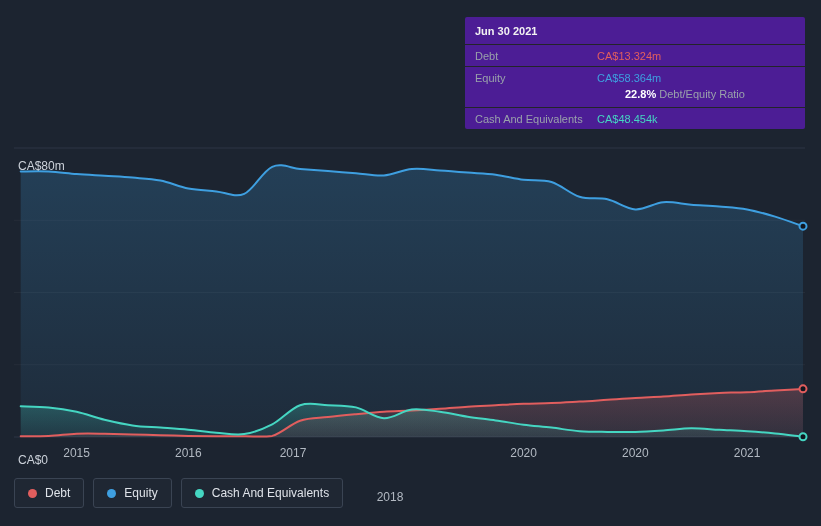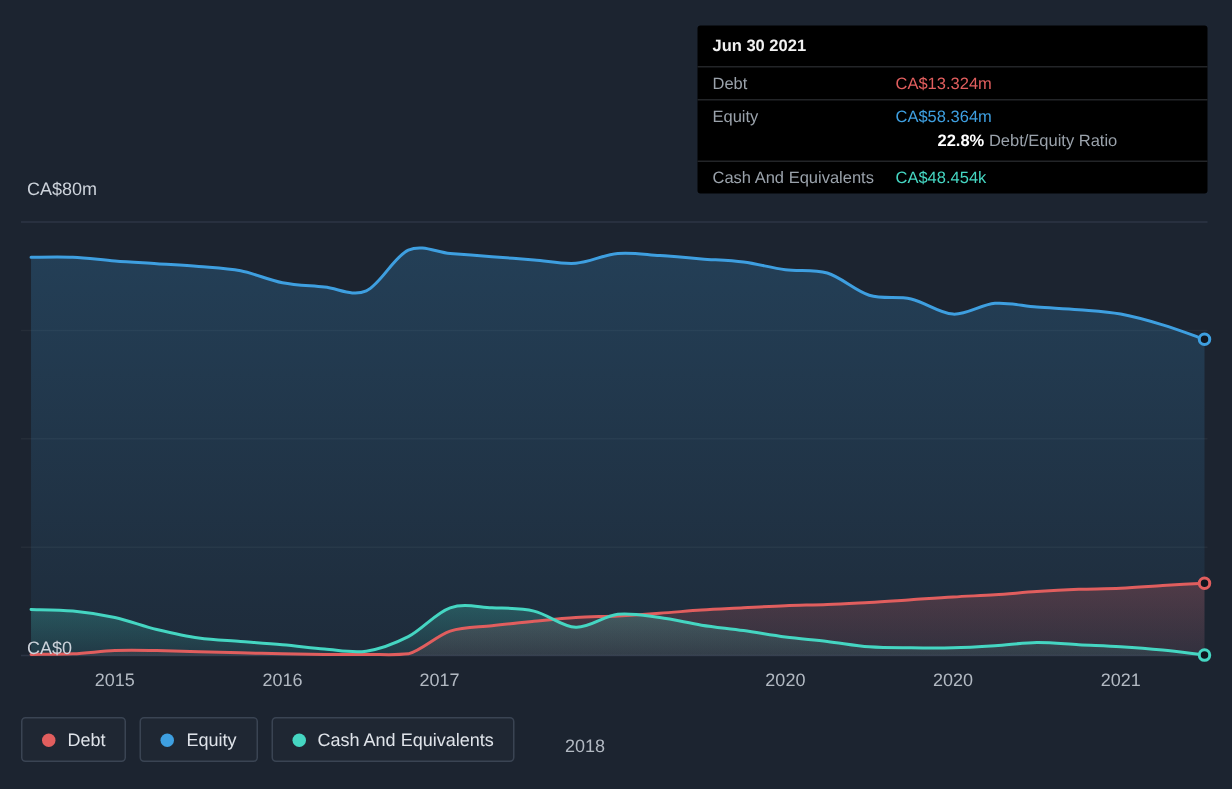--- a/index.html
+++ b/index.html
@@ -7,39 +7,39 @@
   body {
     position:relative;
     background:#1c2430;
     font-family:"Liberation Sans", sans-serif;
     overflow:hidden;
   }
 
   
   .tooltip {
     position:absolute; left:465px; top:17px; width:340px;
-    background:#000000; border-radius:2px; font-size:11px; z-index:5;
+    background:#4c1d95; border-radius:2px; font-size:11px; z-index:5;
   }
   .tt-header { padding:8px 10px 7px; color:#f2f2f2; font-weight:bold; }
   .tt-section { border-top:1px solid #232528; }
   .tt-row { display:flex; align-items:center; padding:5px 10px 4px; }
   .tt-label { flex:0 0 122px; color:#9aa2ab; }
   .tt-value { font-weight:normal; }
   .val-debt { color:#e15e5e; }
   .val-equity { color:#3e9fe0; }
   .val-cash { color:#45d6c2; }
   .tt-ratio { padding:0 10px 7px 132px; color:#9aa2ab;margin-left:28px; }
   .tt-ratio .pct { color:#ffffff; font-weight:bold; }
 
   
   .chart-wrap { position:absolute; left:14px; top:134px; width:791px; height:310px; }
   #chart-svg { width:791px; height:310px; display:block; overflow:visible; }
-  .y-label { position:absolute; font-size:12px; color:#ccd2da; z-index:2; }
+  .y-label { position:absolute; font-size:12px; color:#ccd2da; z-index:2;margin-top:40px; }
   .y-top { left:18px; top:119px; }
-  .y-bottom { left:18px; top:425px; }
+  .y-bottom { left:18px; top:413px; }
   .x-labels { position:absolute; left:14px; top:446px; width:791px; height:16px; }
   .x-label { position:absolute; top:0; transform:translateX(-50%); font-size:12px; color:#b2b9c2; white-space:nowrap; }
 
   
   .legend { position:absolute; left:14px; top:478px; display:flex; gap:9px; }
   .legend-item {
     display:flex; align-items:center; gap:8px;
     border:1px solid #3a4453; border-radius:3px;
     padding:7px 13px; cursor:pointer; background:rgba(255,255,255,0.015);
   }

